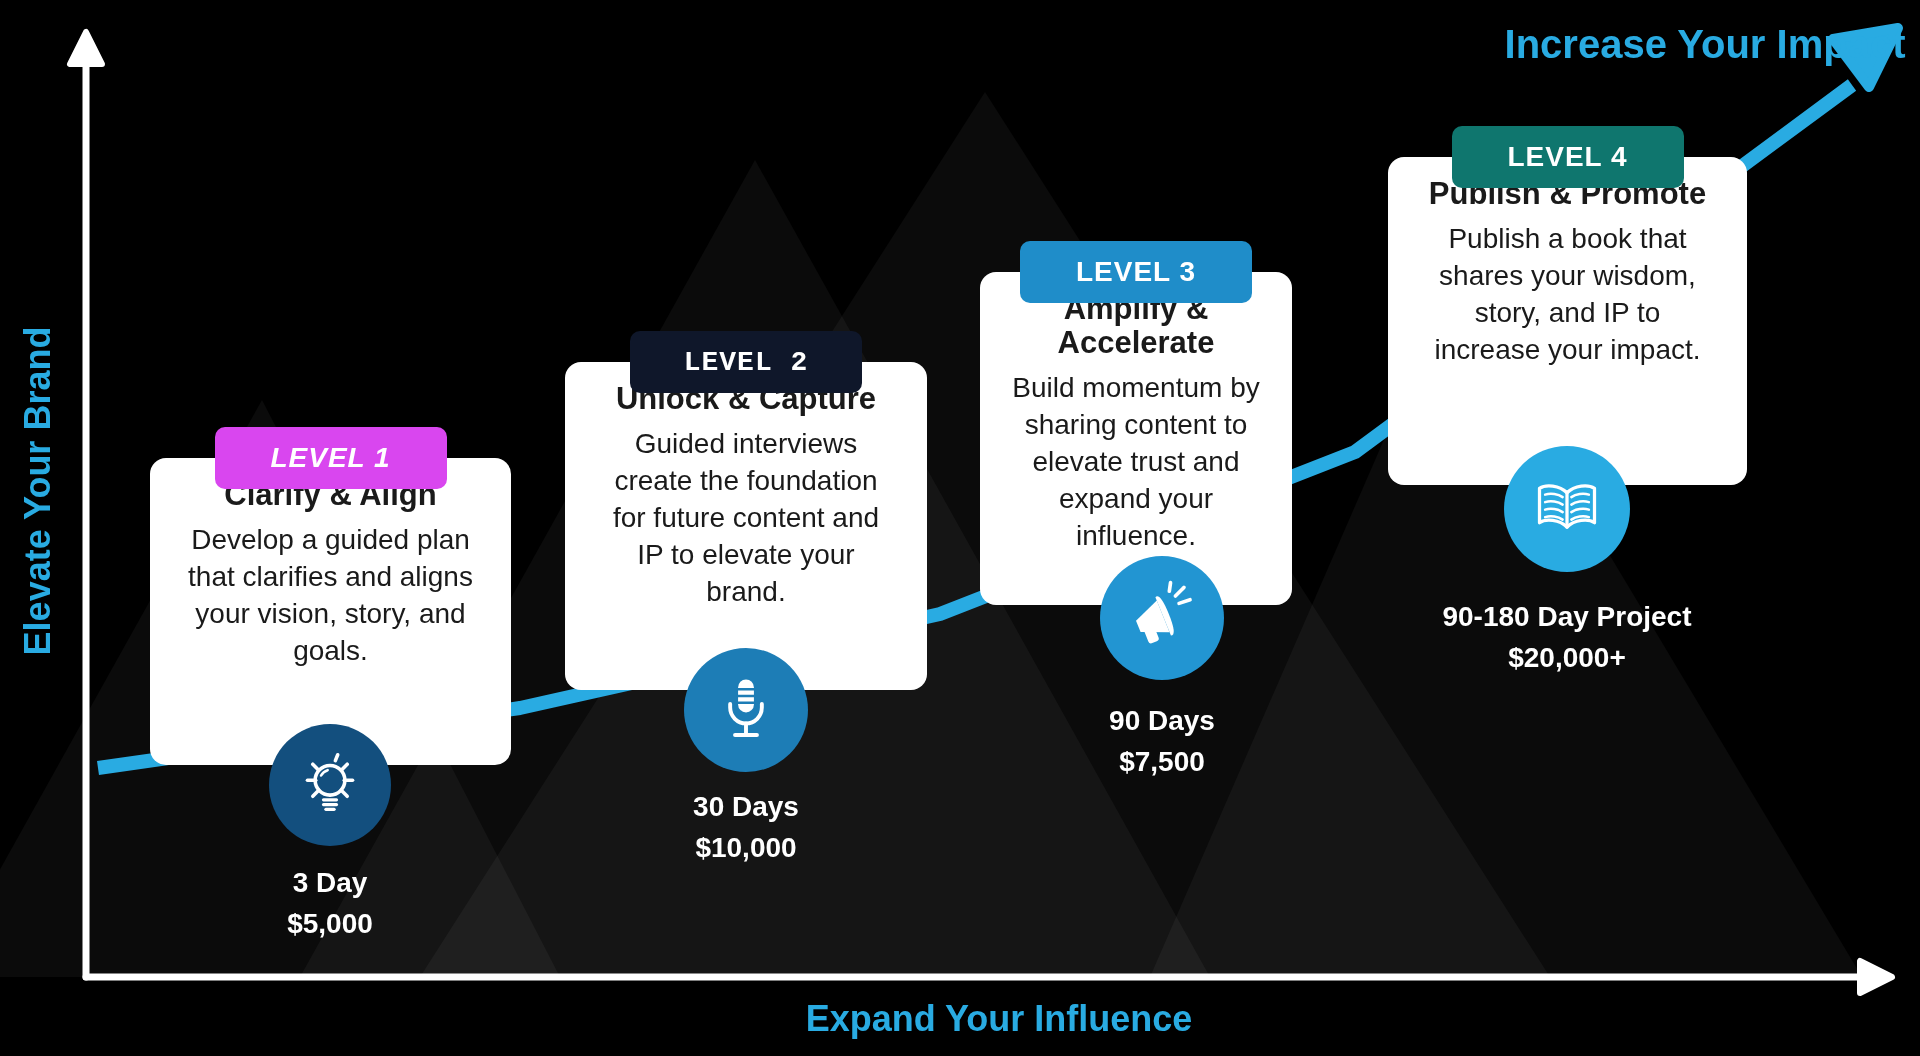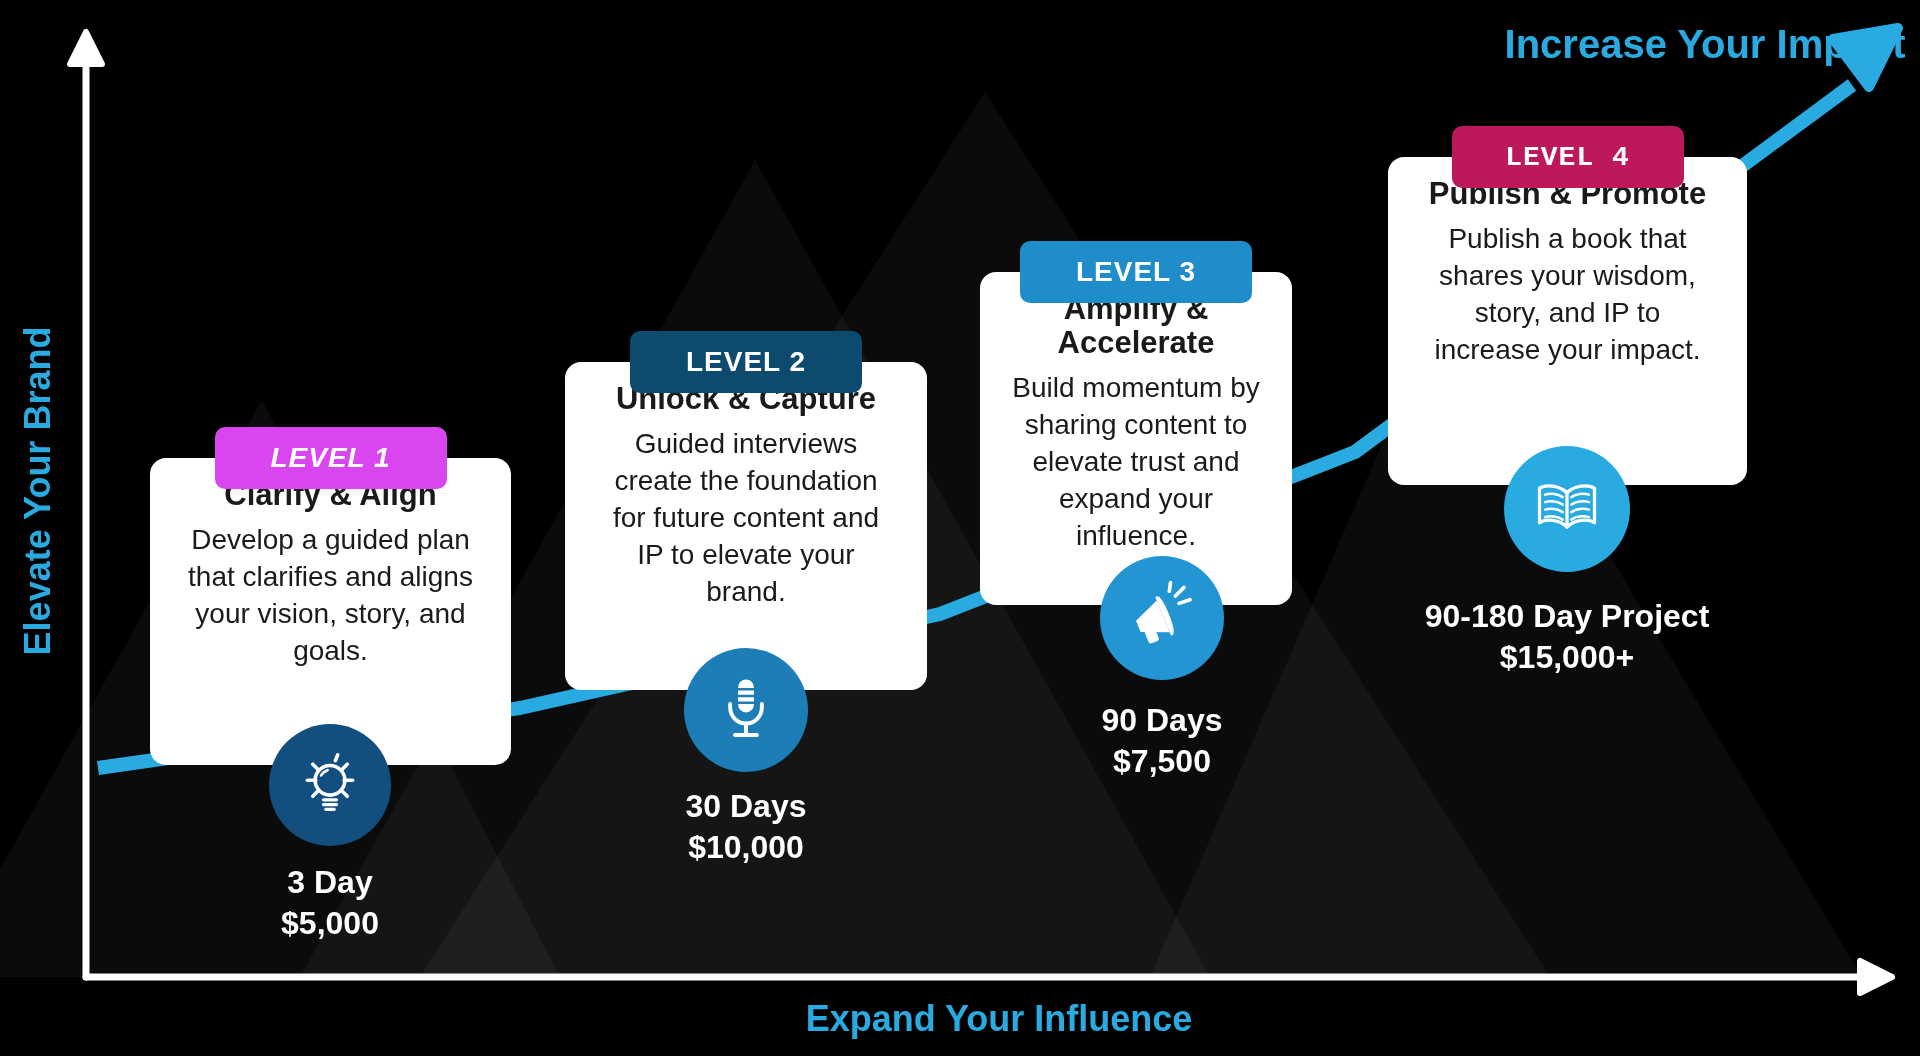--- a/index.html
+++ b/index.html
@@ -20,21 +20,21 @@
          width:232px;height:62px;border-radius:10px;color:#fff;font-weight:bold;font-size:28px;
          letter-spacing:1px;display:flex;align-items:center;justify-content:center;}
   .card h2{margin:20px 8px 9px;font-size:31px;line-height:34px;}
   .card p{margin:0 31px;font-size:28px;line-height:37px;}
   .icon-circle{position:absolute;border-radius:50%;display:flex;align-items:center;justify-content:center;}
   .ic1{left:269px;top:724px;width:122px;height:122px;}
   .ic2{left:684px;top:648px;width:124px;height:124px;}
   .ic3{left:1100px;top:556px;width:124px;height:124px;}
   .ic4{left:1504px;top:446px;width:126px;height:126px;}
   .meta{position:absolute;width:420px;text-align:center;color:#fff;font-weight:bold;
-        font-size:32px;line-height:41px;}
+        font-size:28px;line-height:41px;}
   .m1{left:120px;top:862px;}
   .m2{left:536px;top:786px;}
   .m3{left:952px;top:700px;}
   .m4{left:1357px;top:596px;}
 </style>
 </head>
 <body>
 
 <div class="stage">
 
@@ -78,21 +78,21 @@
       <line x1="41.5" y1="36.5" x2="46.5" y2="41.5"></line>
       <line x1="36.5" y1="11.5" x2="38.5" y2="6.5"></line>
     </svg>
   </div>
   <div class="meta m1">
     <div>3 Day</div>
     <div>$5,000</div>
   </div>
 
   <div class="card c2">
-    <div class="badge" style="background-color: #0c4a6e;">LEVEL 2</div>
+    <div class="badge" style="background-color: #0f172a; font-family: Liberation Mono, monospace;">LEVEL 2</div>
     <h2>Unlock &amp; Capture</h2>
     <p>Guided interviews create the foundation for future content and IP to elevate your brand.</p>
   </div>
   <div class="icon-circle ic2" style="background-color: rgb(29, 125, 182);">
     <svg width="78" height="78" viewBox="0 0 64 64" fill="none" stroke="#fff" stroke-width="3.2" stroke-linecap="round">
       <rect x="25.5" y="7" width="13" height="27" rx="6.5" fill="#fff" stroke="none"></rect>
       <line x1="25.5" y1="15" x2="38.5" y2="15" stroke-width="2" stroke="#1d7db6"></line>
       <line x1="25.5" y1="20.5" x2="38.5" y2="20.5" stroke-width="2" stroke="#1d7db6"></line>
       <line x1="25.5" y1="26" x2="38.5" y2="26" stroke-width="2" stroke="#1d7db6"></line>
       <path d="M19,27 v3 a13,13 0 0 0 26,0 v-3"></path>
@@ -123,36 +123,36 @@
         <line x1="38" y1="10" x2="39" y2="3"></line>
       </g>
     </svg>
   </div>
   <div class="meta m3">
     <div>90 Days</div>
     <div>$7,500</div>
   </div>
 
   <div class="card c4">
-    <div class="badge" style="background-color: #be185d; font-family: Liberation Mono, monospace;">LEVEL 4</div>
+    <div class="badge" style="background-color: #0f766e;">LEVEL 4</div>
     <h2>Publish &amp; Promote</h2>
     <p>Publish a book that shares your wisdom, story, and IP to increase your impact.</p>
   </div>
   <div class="icon-circle ic4" style="background-color: rgb(41, 171, 226);">
     <svg width="80" height="80" viewBox="0 0 64 64" fill="none" stroke="#fff" stroke-width="2.6" stroke-linecap="round" stroke-linejoin="round">
       <path d="M32,19 C26,13 15,12 10,15.5 L10,43 C15,39.5 26,40.5 32,46.5 C38,40.5 49,39.5 54,43 L54,15.5 C49,12 38,13 32,19 Z"></path>
       <line x1="32" y1="19" x2="32" y2="46.5"></line>
       <path d="M14.5,20.5 C19,19 25,20 28.5,22.5" stroke-width="2"></path>
       <path d="M14.5,26.5 C19,25 25,26 28.5,28.5" stroke-width="2"></path>
       <path d="M14.5,32.5 C19,31 25,32 28.5,34.5" stroke-width="2"></path>
       <path d="M14.5,38.5 C19,37 25,38 28.5,40.5" stroke-width="2"></path>
       <path d="M49.5,20.5 C45,19 39,20 35.5,22.5" stroke-width="2"></path>
       <path d="M49.5,26.5 C45,25 39,26 35.5,28.5" stroke-width="2"></path>
       <path d="M49.5,32.5 C45,31 39,32 35.5,34.5" stroke-width="2"></path>
       <path d="M49.5,38.5 C45,37 39,38 35.5,40.5" stroke-width="2"></path>
     </svg>
   </div>
   <div class="meta m4">
     <div>90-180 Day Project</div>
-    <div>$15,000+</div>
+    <div>$20,000+</div>
   </div>
 
 </div>
 
 </body></html>

